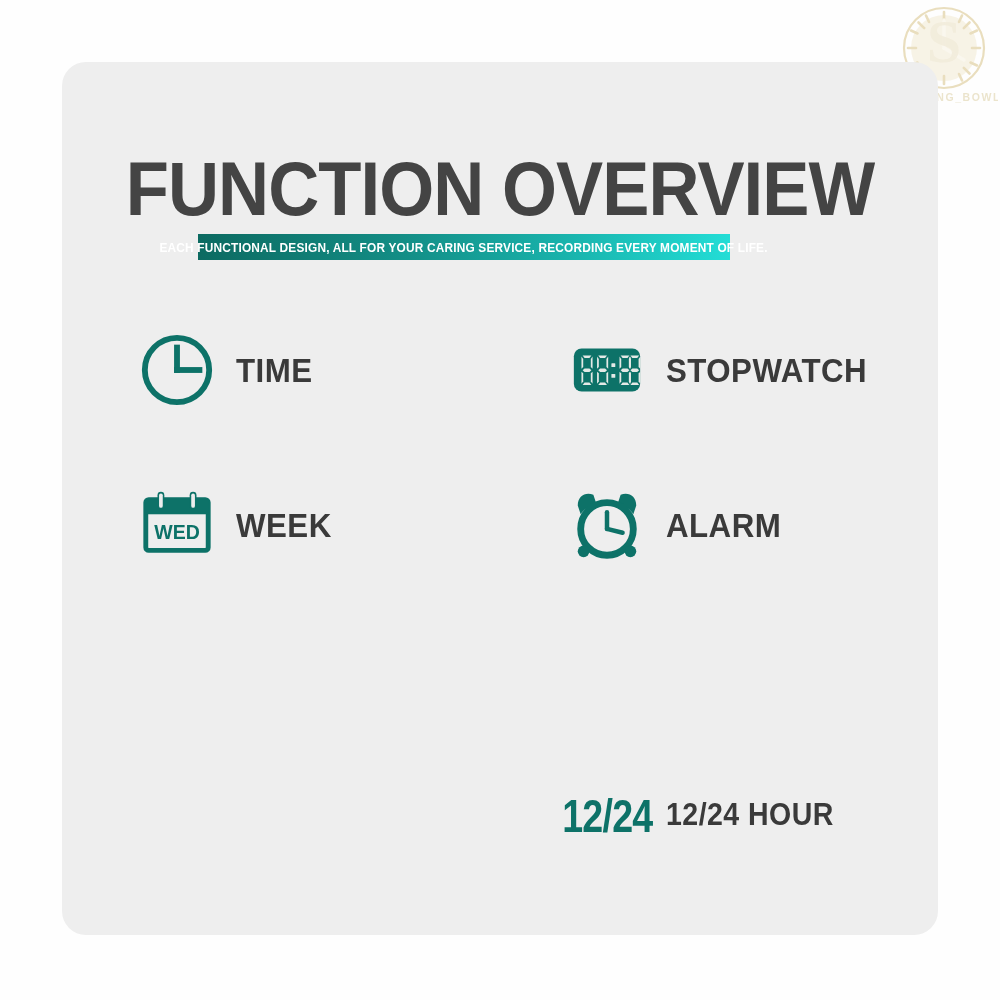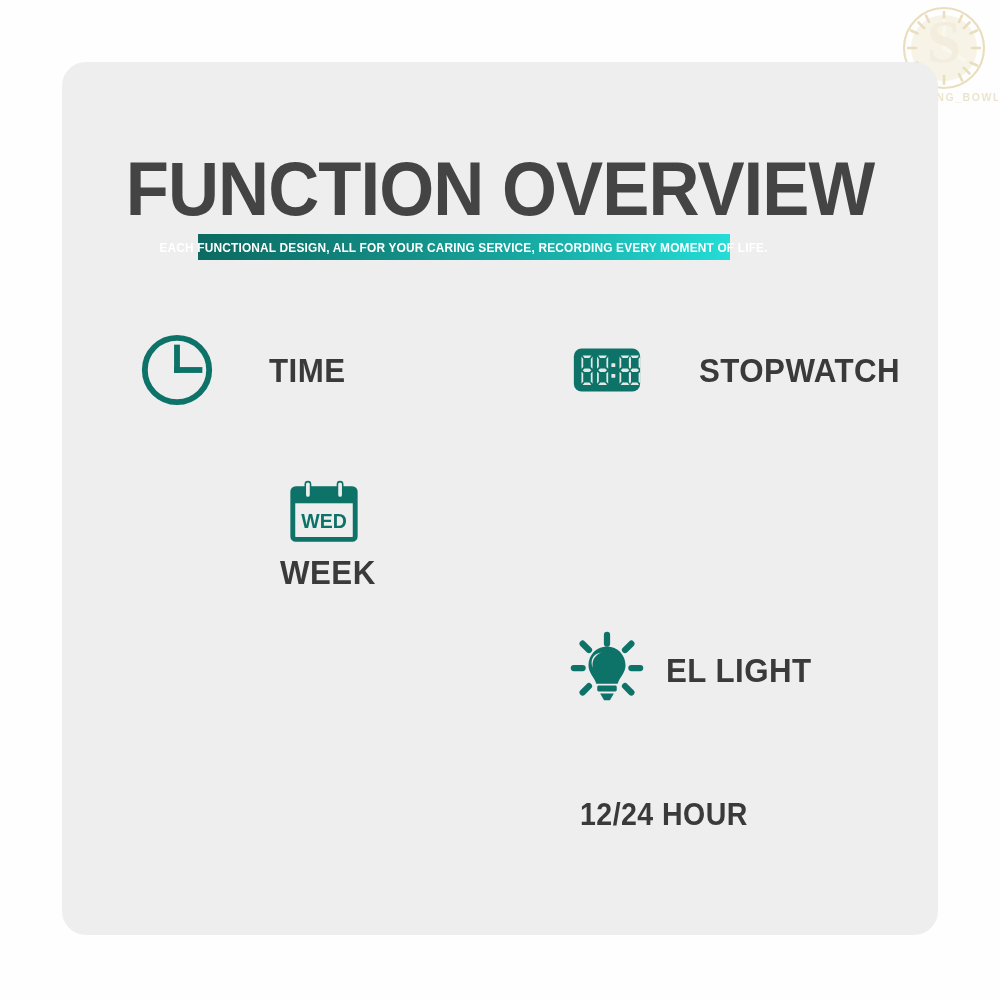--- a/index.html
+++ b/index.html
@@ -91,22 +91,22 @@
     height: 570px;
   }
   .feature {
     position: absolute;
     display: flex;
     align-items: center;
     height: 100px;
   }
   .col-left  { left: 72px;  width: 380px; }
   .col-right { left: 502px; width: 360px; text-align: center; }
-  .row-1 { top: 0px; gap: 33px;   }
-  .row-2 { top: 155px; flex-direction: column; }
+  .row-1 { top: 0px;   }
+  .row-2 { top: 155px; }
   .row-3 { top: 300px; }
   .row-4 { top: 445px; }
 
   .ficon {
     width: 86px;
     min-width: 86px;
     height: 86px;
     display: flex;
     align-items: center;
     justify-content: center;
@@ -259,41 +259,38 @@
                 <polygon points="0.8,16.8 2.6,18.4 2.6,26.8 0.8,29.2"></polygon>
                 <polygon points="12.2,16.8 10.4,18.4 10.4,26.8 12.2,29.2"></polygon>
                 <polygon points="2,30.4 4,27.8 9,27.8 11,30.4"></polygon>
               </g>
             </g>
           </svg>
         </div>
         <div class="flabel">STOPWATCH</div>
       </div>
 
-
-      <div class="feature col-right row-3">
-        <div class="ficon">
-          <svg viewBox="0 0 80 80" width="78" height="78">
-            <g stroke="#0d7268" stroke-width="6.4" stroke-linecap="round">
-              <line x1="40" y1="4" x2="40" y2="13"></line>
-              <line x1="6" y1="38" x2="15" y2="38"></line>
-              <line x1="65" y1="38" x2="74" y2="38"></line>
-              <line x1="15" y1="13" x2="21.5" y2="19.5"></line>
-              <line x1="58.5" y1="19.5" x2="65" y2="13"></line>
-              <line x1="15" y1="63" x2="21.5" y2="56.5"></line>
-              <line x1="58.5" y1="56.5" x2="65" y2="63"></line>
-            </g>
-            <path d="M40 16 C29 16 21 25 21 35 C21 43 27 47 29 54 L51 54 C53 47 59 43 59 35 C59 25 51 16 40 16 Z" fill="#0d7268"></path>
-            <path d="M34 22 C27 25 24 31 25.5 38 C22 30 26 23 34 22 Z" fill="#eeeeee"></path>
-            <rect x="30" y="56" width="20" height="6" rx="1.5" fill="#0d7268"></rect>
-            <path d="M33 64 L47 64 L43 71 L37 71 Z" fill="#0d7268"></path>
-          </svg>
-        </div>
-        <div class="flabel">EL LIGHT</div>
-      </div>
+      <div class="feature col-right row-2">
+        <div class="ficon">
+          <svg viewBox="0 0 80 80" width="78" height="78">
+            <path d="M10 20 C10 10 18 6 26 9 L29 18 C22 20 16 24 13 29 Z" fill="#0d7268"></path>
+            <path d="M70 20 C70 10 62 6 54 9 L51 18 C58 20 64 24 67 29 Z" fill="#0d7268"></path>
+            <circle cx="40" cy="44" r="27" fill="none" stroke="#0d7268" stroke-width="7"></circle>
+            <circle cx="16" cy="67" r="6" fill="#0d7268"></circle>
+            <circle cx="64" cy="67" r="6" fill="#0d7268"></circle>
+            <line x1="40" y1="44" x2="40" y2="27" stroke="#0d7268" stroke-width="4.6" stroke-linecap="round"></line>
+            <line x1="40" y1="44" x2="56" y2="48" stroke="#0d7268" stroke-width="4.6" stroke-linecap="round"></line>
+          </svg>
+        </div>
+        <div class="flabel">ALARM</div>
+      </div>
+
 
       <div class="feature col-right row-4">
+        <div class="ficon">
+          <span class="icon-1224">12/24</span>
+        </div>
         <div class="flabel small">12/24 HOUR</div>
       </div>
 
     </div>
   </div>
 </div>
 
 </body></html>

